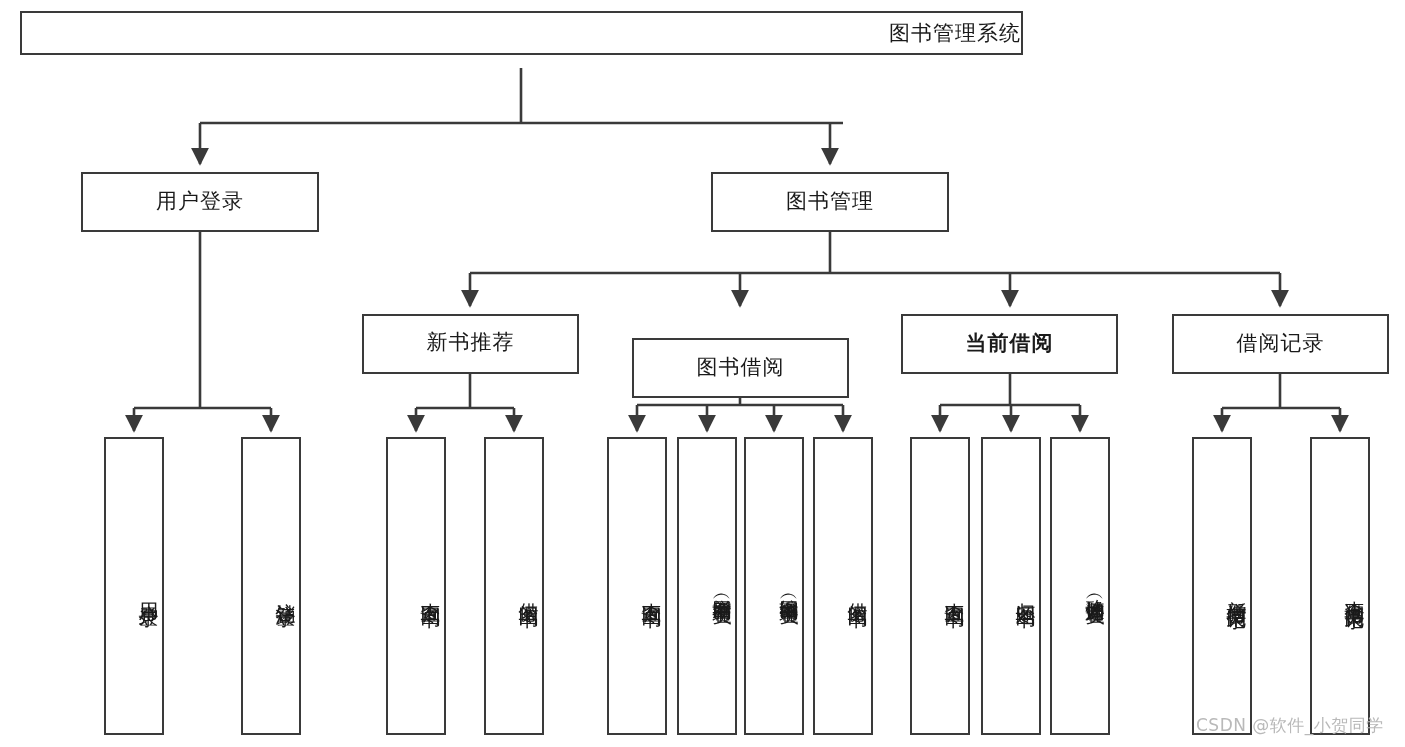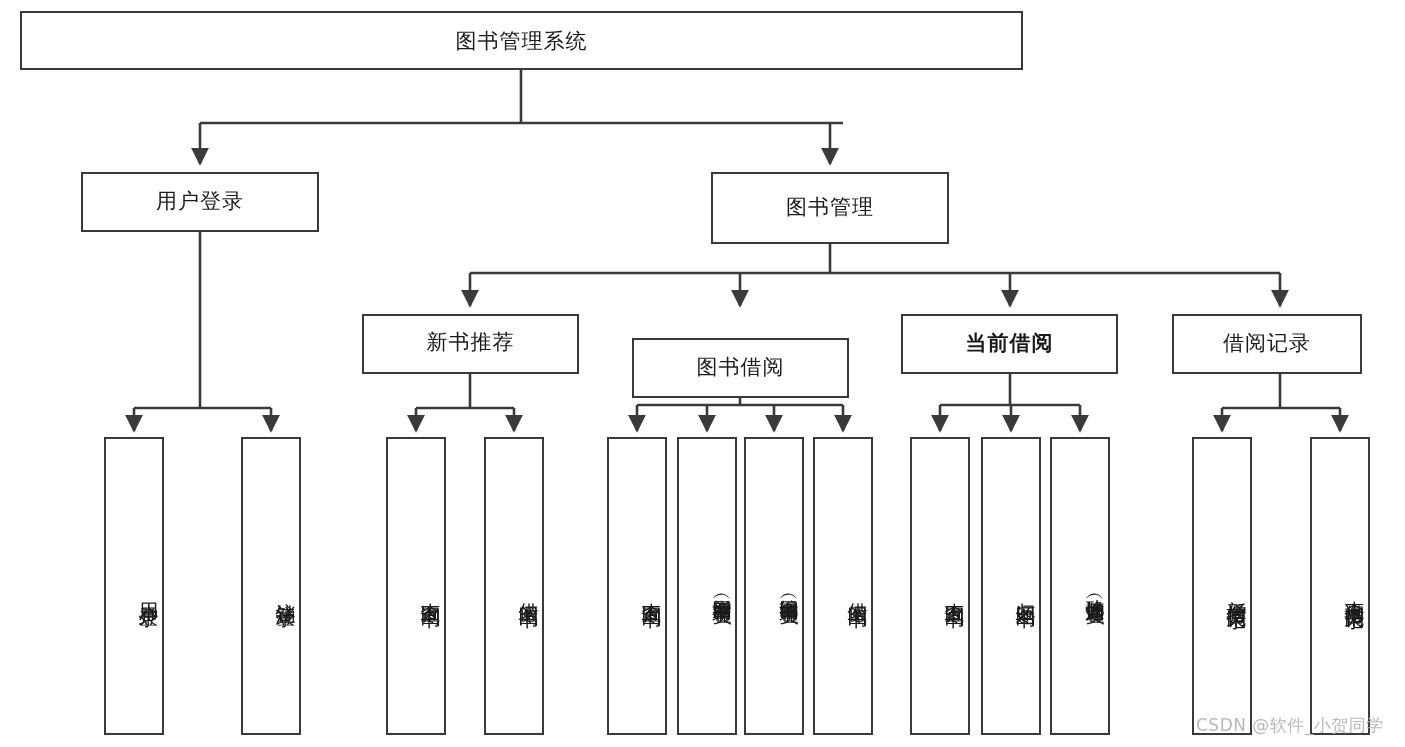--- a/index.html
+++ b/index.html
@@ -120,41 +120,41 @@
       <path d="M 1011 405 L 1011 431" marker-end="url(#arrow)"></path>
       <path d="M 1080 405 L 1080 431" marker-end="url(#arrow)"></path>
 
       <path d="M 1280 374 L 1280 408"></path>
       <path d="M 1222 408 L 1340 408"></path>
       <path d="M 1222 408 L 1222 431" marker-end="url(#arrow)"></path>
       <path d="M 1340 408 L 1340 431" marker-end="url(#arrow)"></path>
     </g>
   </svg>
 
-  <div class="node node-root" style="left:20px; top:11px; width:1003px; height:59px;">
+  <div class="node node-root" style="left:20px; top:11px; width:1003px; height:44px;justify-content:flex-end;">
     <span>图书管理系统</span>
   </div>
 
   <div class="node node-h" style="left:81px; top:172px; width:238px; height:60px;">
     <span>用户登录</span>
   </div>
-  <div class="node node-h" style="left:711px; top:172px; width:238px; height:72px;">
+  <div class="node node-h" style="left:711px; top:172px; width:238px; height:60px;">
     <span>图书管理</span>
   </div>
 
   <div class="node node-h" style="left:362px; top:314px; width:217px; height:60px;font-family:Liberation Mono, monospace;">
     <span>新书推荐</span>
   </div>
   <div class="node node-h" style="left:632px; top:314px; width:217px; height:60px;margin-top:24px;">
     <span>图书借阅</span>
   </div>
   <div class="node node-h" style="left:901px; top:314px; width:217px; height:60px;font-weight:bold;">
     <span>当前借阅</span>
   </div>
-  <div class="node node-h" style="left:1172px; top:314px; width:190px; height:60px;">
+  <div class="node node-h" style="left:1172px; top:314px; width:217px; height:60px;">
     <span>借阅记录</span>
   </div>
 
   <div class="node node-v" style="left:104px; top:437px; width:60px; height:298px;">用户登录</div>
 
   <div class="node node-v" style="left:241px; top:437px; width:60px; height:298px;">注销登录</div>
 
   <div class="node node-v" style="left:386px; top:437px; width:60px; height:298px;">查询图书</div>
 
   <div class="node node-v" style="left:484px; top:437px; width:60px; height:298px;">借阅图书</div>

